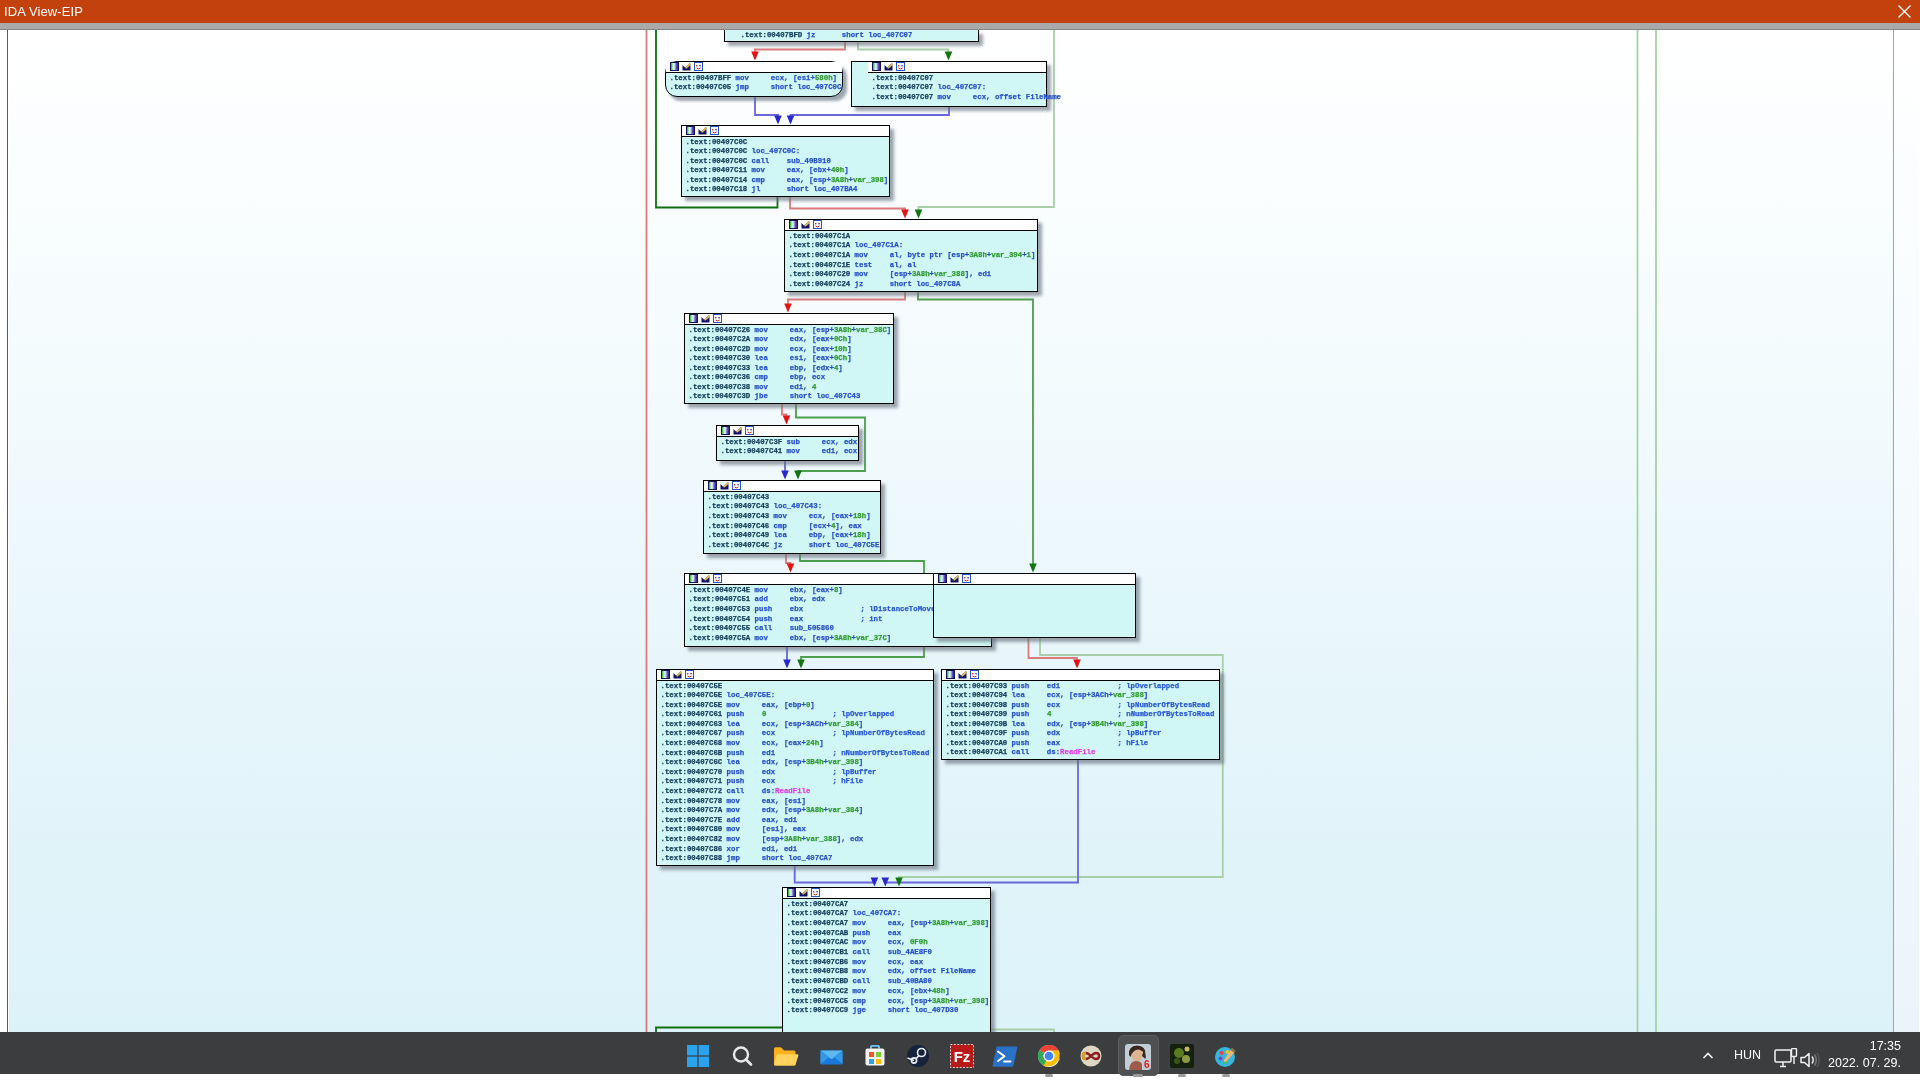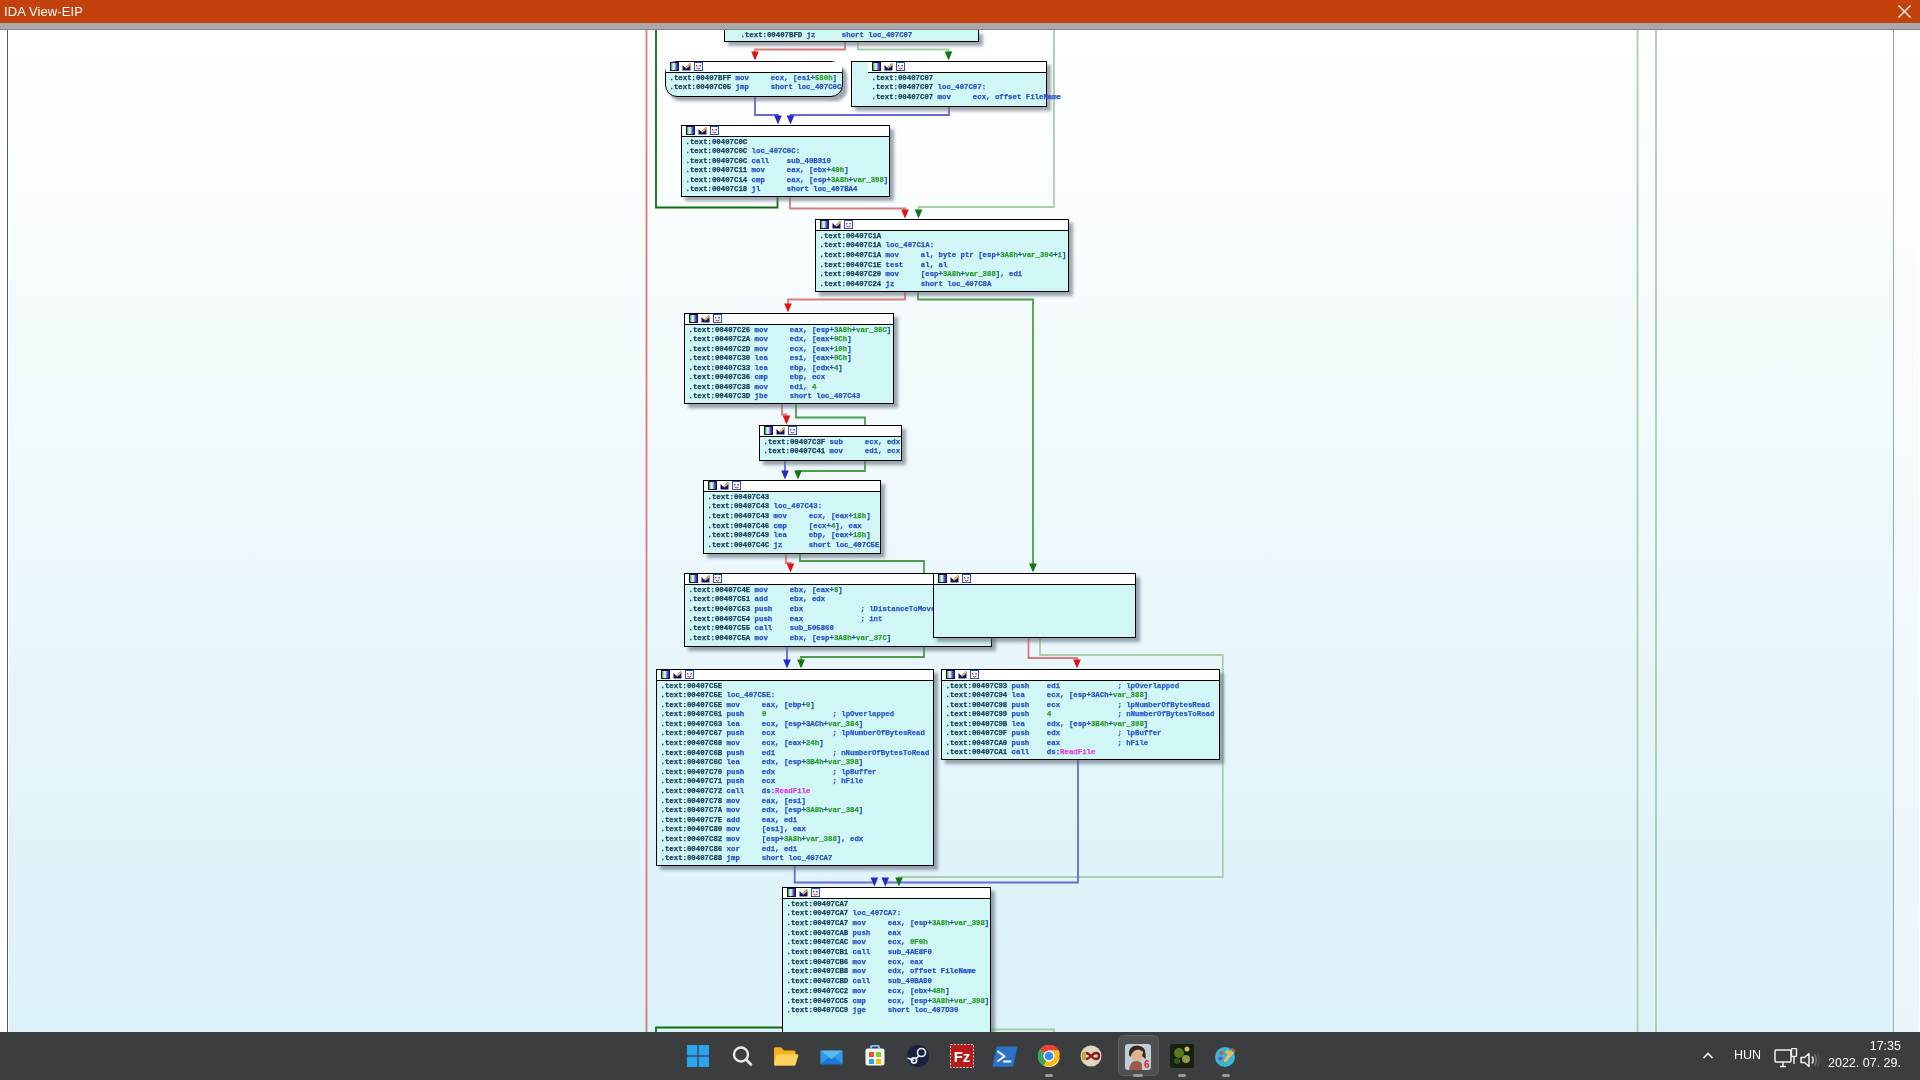--- a/index.html
+++ b/index.html
@@ -17,21 +17,21 @@
 .i1{left:3.5px;background:linear-gradient(90deg,#22aa22,#9ce89c 22%,#f2ffff 42%,#b0b0f0 58%,#6456c8 75%,#2a2274);border:1px solid #15155e}
 .i2{left:15.5px}.i3{left:27.5px}
 .i2 svg,.i3 svg{display:block}
 .bd{font-family:"Liberation Mono",monospace;font-weight:bold;font-size:7.35px;color:#2851c4;padding:1px 0 0 3.5px;white-space:pre;-webkit-text-stroke:0.25px}
 .bd p{margin:0}
 .bd i{font-style:normal;color:#16405e}
 .bd g{color:#2f9b2f}
 .bd m{color:#e23ee2}
 .bd c{color:#2a5ad0}
 #edges{position:absolute;left:0;top:0;z-index:5}
-#taskbar{position:absolute;left:0;top:1032px;width:1920px;height:48px;background:#3b3d3e;z-index:40}
+#taskbar{position:absolute;left:0;top:1032px;width:1920px;height:42px;background:#3b3d3e;z-index:40}
 .tbi{position:absolute;top:12px}
 #idahl{position:absolute;left:1118px;top:3px;width:41px;height:41px;background:#4e5051;border:1px solid #5c5e5f;border-radius:5px}
 .dash{position:absolute;top:42px;height:3px;border-radius:2px;background:#9b9b9b}
 #chev{position:absolute;left:1702px;top:19px}
 #hun{position:absolute;left:1734px;top:16px;color:#fff;font-size:12.5px}
 #neticon{position:absolute;left:1774px;top:16px}
 #spk{position:absolute;left:1799px;top:19px}
 #clock{position:absolute;right:19px;top:6px;color:#fff;font-size:12.5px;text-align:right;line-height:17px}
 </style></head>
 <body>
@@ -148,21 +148,21 @@
         <svg width="9" height="9" viewBox="0 0 9 9">
           <rect x="0.5" y="0.5" width="8" height="8" fill="#fff" stroke="#2255cc"></rect>
           <rect x="2" y="3" width="1.4" height="1.4" fill="#cc2222"></rect>
           <rect x="5.4" y="3" width="1.4" height="1.4" fill="#2233bb"></rect>
           <path d="M2.5,6 Q4.5,7.8 6.5,6" stroke="#cc2222" fill="none"></path>
         </svg>
       </span>
     </div>
     <div class="bd" style="line-height:9.55px"><p><i>.text:00407C0C</i></p><p><i>.text:00407C0C </i>loc_407C0C:</p><p><i>.text:00407C0C </i>call    sub_40B910</p><p><i>.text:00407C11 </i>mov     eax, [ebx+<g>40h</g>]</p><p><i>.text:00407C14 </i>cmp     eax, [esp+<g>3A8h</g>+<g>var_398</g>]</p><p><i>.text:00407C18 </i>jl      short loc_407BA4</p></div>
   </div>
-<div class="node" style="left:815px;top:219px;width:254px;height:73px;">
+<div class="node" style="left:784px;top:219px;width:254px;height:73px;">
     <div class="hd">
       <span class="i1"></span>
       <span class="i2">
         <svg width="9" height="9" viewBox="0 0 9 9">
           <path d="M0.5,3 L0.5,8.5 L8.5,8.5 L8.5,3 L6,5.5 L3,5.5 Z" fill="#12126a"></path>
           <path d="M3.2,5.8 L7.8,1.2 L8.8,2.2 L4.2,6.8 Z" fill="#e8c05a" stroke="#8a6a20" stroke-width="0.5"></path>
         </svg>
       </span>
       <span class="i3">
         <svg width="9" height="9" viewBox="0 0 9 9">
@@ -188,21 +188,21 @@
         <svg width="9" height="9" viewBox="0 0 9 9">
           <rect x="0.5" y="0.5" width="8" height="8" fill="#fff" stroke="#2255cc"></rect>
           <rect x="2" y="3" width="1.4" height="1.4" fill="#cc2222"></rect>
           <rect x="5.4" y="3" width="1.4" height="1.4" fill="#2233bb"></rect>
           <path d="M2.5,6 Q4.5,7.8 6.5,6" stroke="#cc2222" fill="none"></path>
         </svg>
       </span>
     </div>
     <div class="bd" style="line-height:9.5px"><p><i>.text:00407C26 </i>mov     eax, [esp+<g>3A8h</g>+<g>var_38C</g>]</p><p><i>.text:00407C2A </i>mov     edx, [eax+<g>0Ch</g>]</p><p><i>.text:00407C2D </i>mov     ecx, [eax+<g>10h</g>]</p><p><i>.text:00407C30 </i>lea     esi, [eax+<g>0Ch</g>]</p><p><i>.text:00407C33 </i>lea     ebp, [edx+<g>4</g>]</p><p><i>.text:00407C36 </i>cmp     ebp, ecx</p><p><i>.text:00407C38 </i>mov     edi, <g>4</g></p><p><i>.text:00407C3D </i>jbe     short loc_407C43</p></div>
   </div>
-<div class="node" style="left:716px;top:425px;width:143px;height:36px;margin-left:43px;">
+<div class="node" style="left:716px;top:425px;width:143px;height:36px;">
     <div class="hd">
       <span class="i1"></span>
       <span class="i2">
         <svg width="9" height="9" viewBox="0 0 9 9">
           <path d="M0.5,3 L0.5,8.5 L8.5,8.5 L8.5,3 L6,5.5 L3,5.5 Z" fill="#12126a"></path>
           <path d="M3.2,5.8 L7.8,1.2 L8.8,2.2 L4.2,6.8 Z" fill="#e8c05a" stroke="#8a6a20" stroke-width="0.5"></path>
         </svg>
       </span>
       <span class="i3">
         <svg width="9" height="9" viewBox="0 0 9 9">

